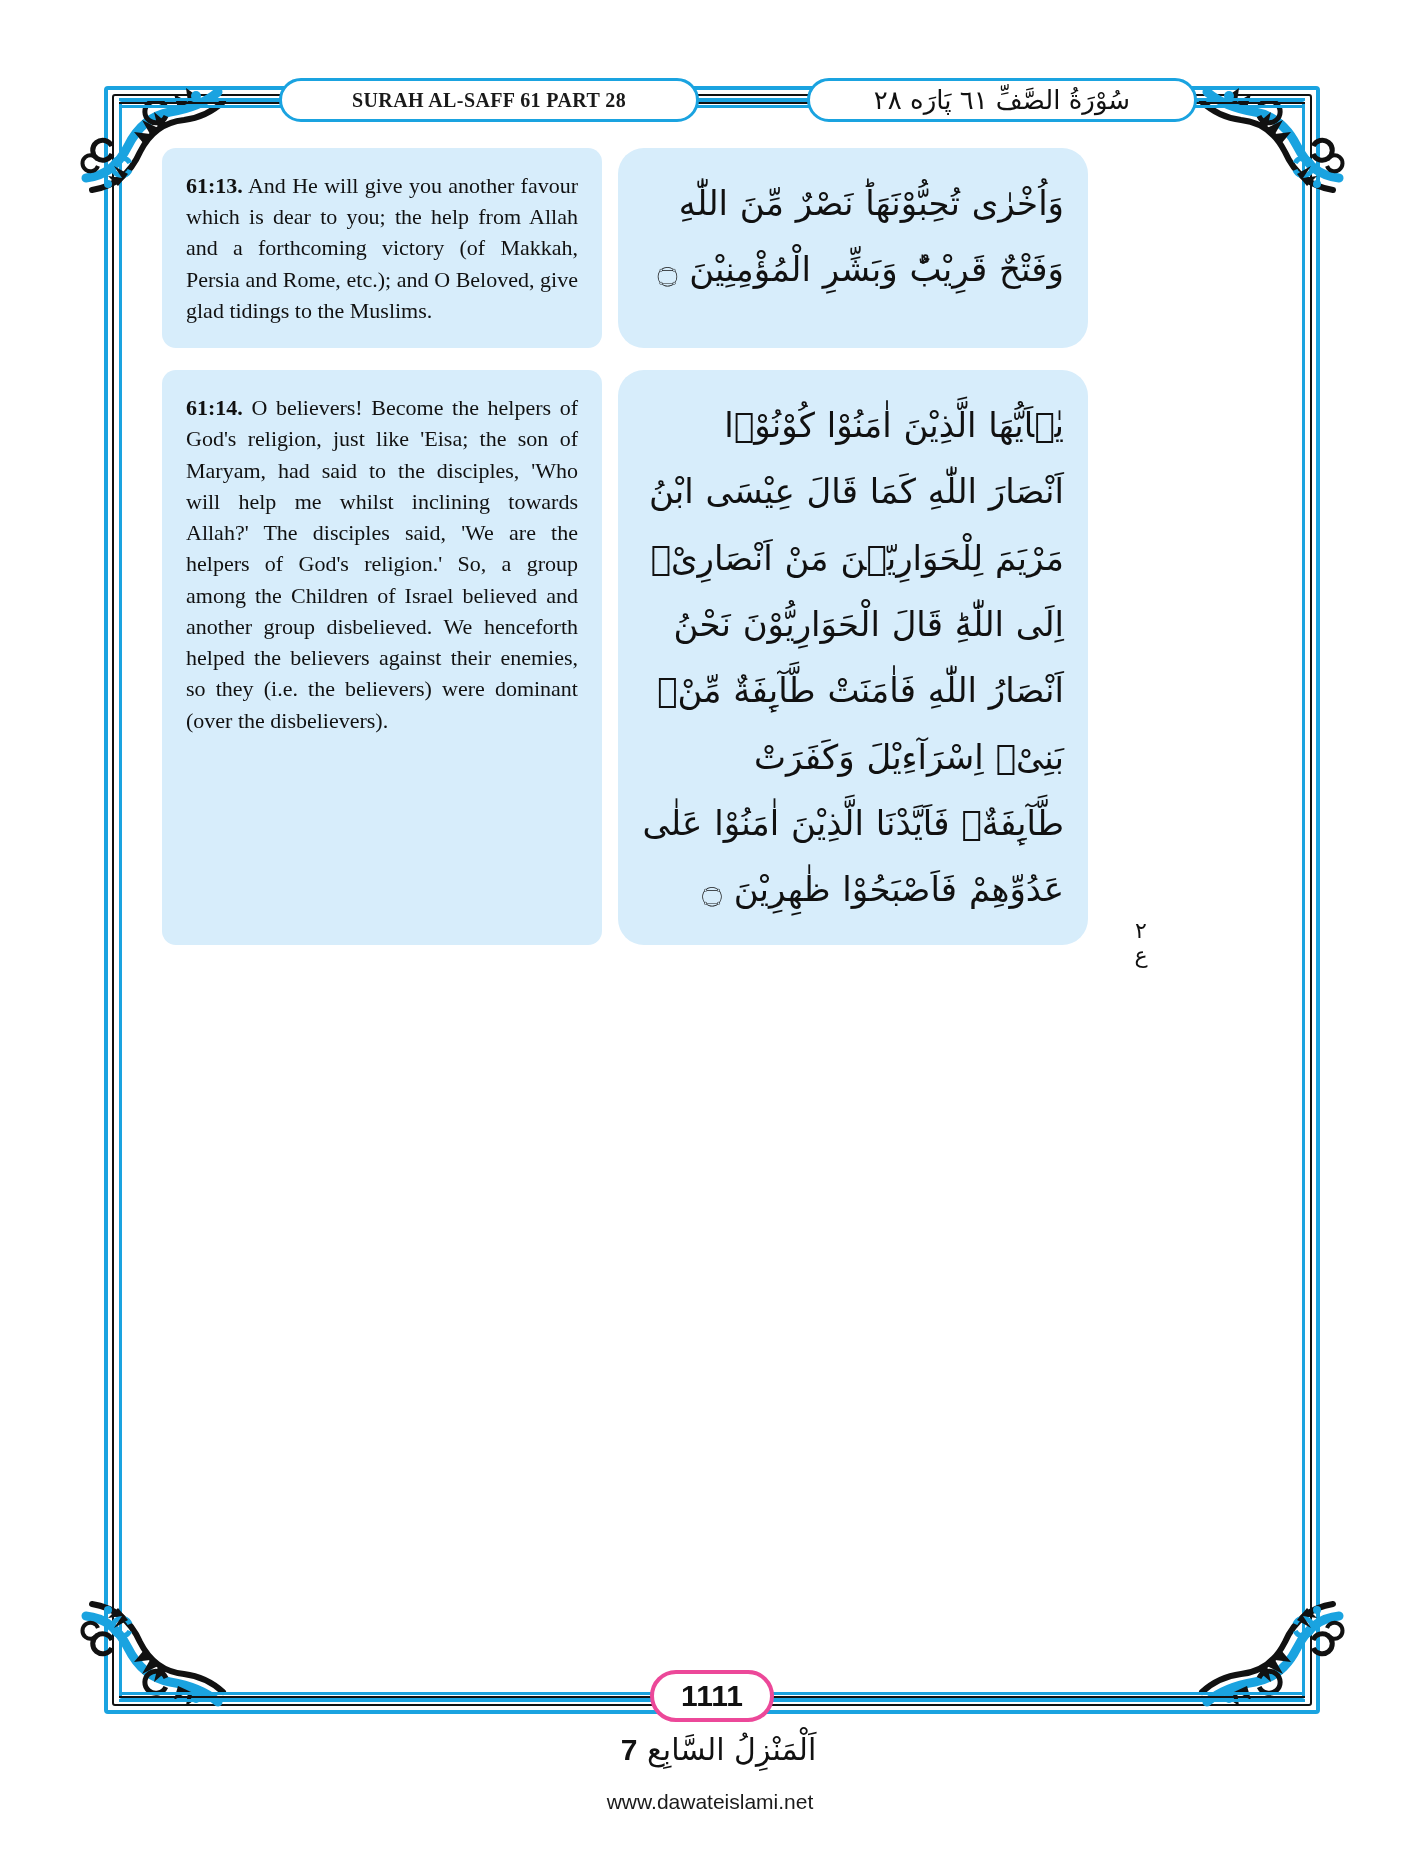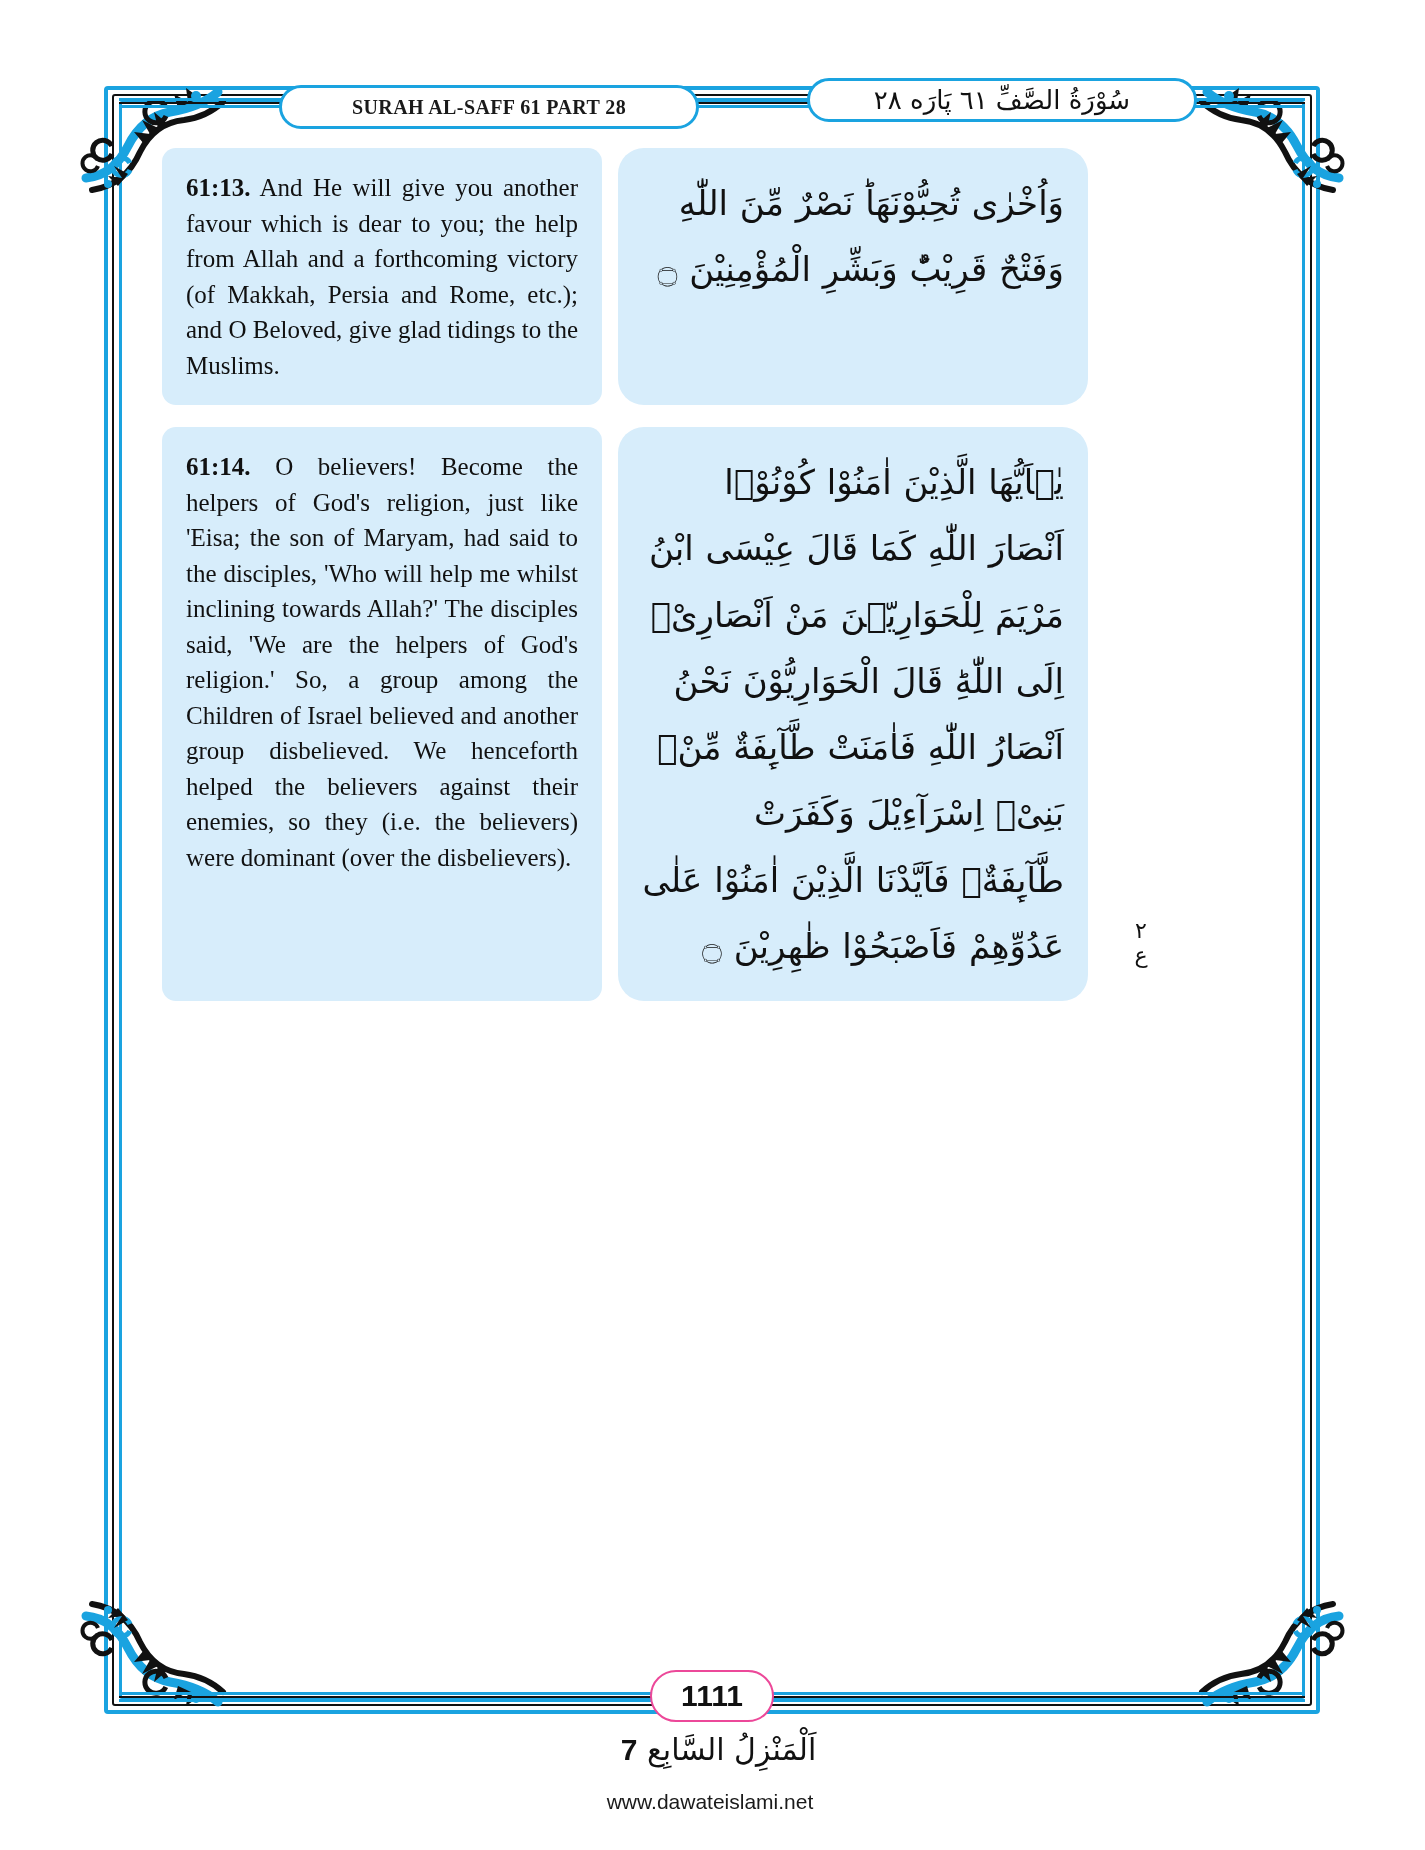--- a/index.html
+++ b/index.html
@@ -92,21 +92,20 @@
     height: 44px;
     display: flex;
     align-items: center;
     justify-content: center;
     box-sizing: border-box;
     top: 0px;
   }
   .pill-left {
     left: 160px;
     width: 420px;
-    margin-top: 7px;
   }
   .pill-right {
     right: 108px;
     width: 390px;
   }
   .header-en {
     font-family: "Liberation Serif", serif;
     font-weight: bold;
     font-size: 20px;
     letter-spacing: 0.4px;
@@ -147,21 +146,21 @@
     padding: 22px 24px 22px 24px;
   }
   .panel-ar {
     width: 470px;
     padding: 22px 24px 22px 24px;
     border-radius: 26px;
   }
 
   .en-text {
     font-family: "Liberation Serif", serif;
-    font-size: 25px;
+    font-size: 22px;
     line-height: 1.42;
     color: #111111;
     text-align: justify;
     text-align-last: left;
     margin: 0;
     hyphens: none;
   }
   .en-text .ref {
     font-weight: bold;
   }
@@ -205,21 +204,21 @@
   .footer-rule .r3 { position:absolute; left:0; right:0; top:7px; height:3px; background:#1aa3e0; }
 
   .page-pill {
     position: absolute;
     left: 50%;
     transform: translateX(-50%);
     top: -2px;
     width: 124px;
     height: 52px;
     background: #ffffff;
-    border: 2px solid #ec4899;
+    border: 4px solid #ec4899;
     border-radius: 26px;
     display: flex;
     align-items: center;
     justify-content: center;
     box-sizing: border-box;
     font-family: "Liberation Sans", sans-serif;
     font-weight: bold;
     font-size: 30px;
     color: #111111;
   }

